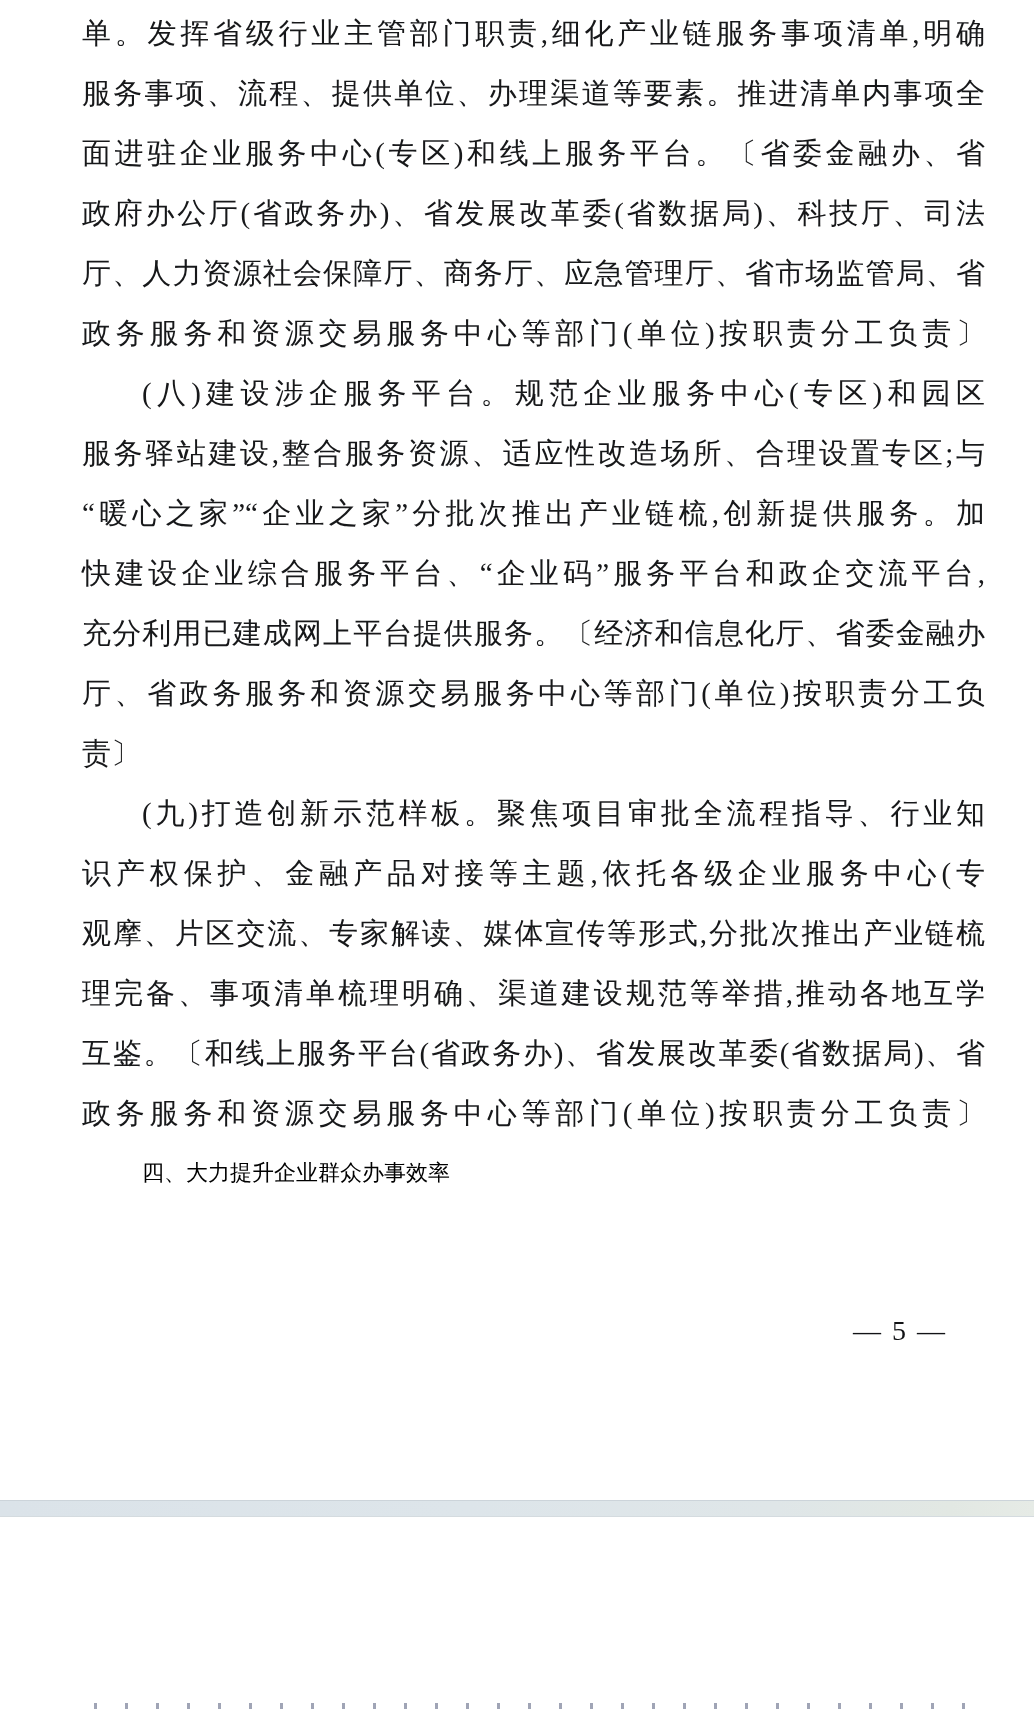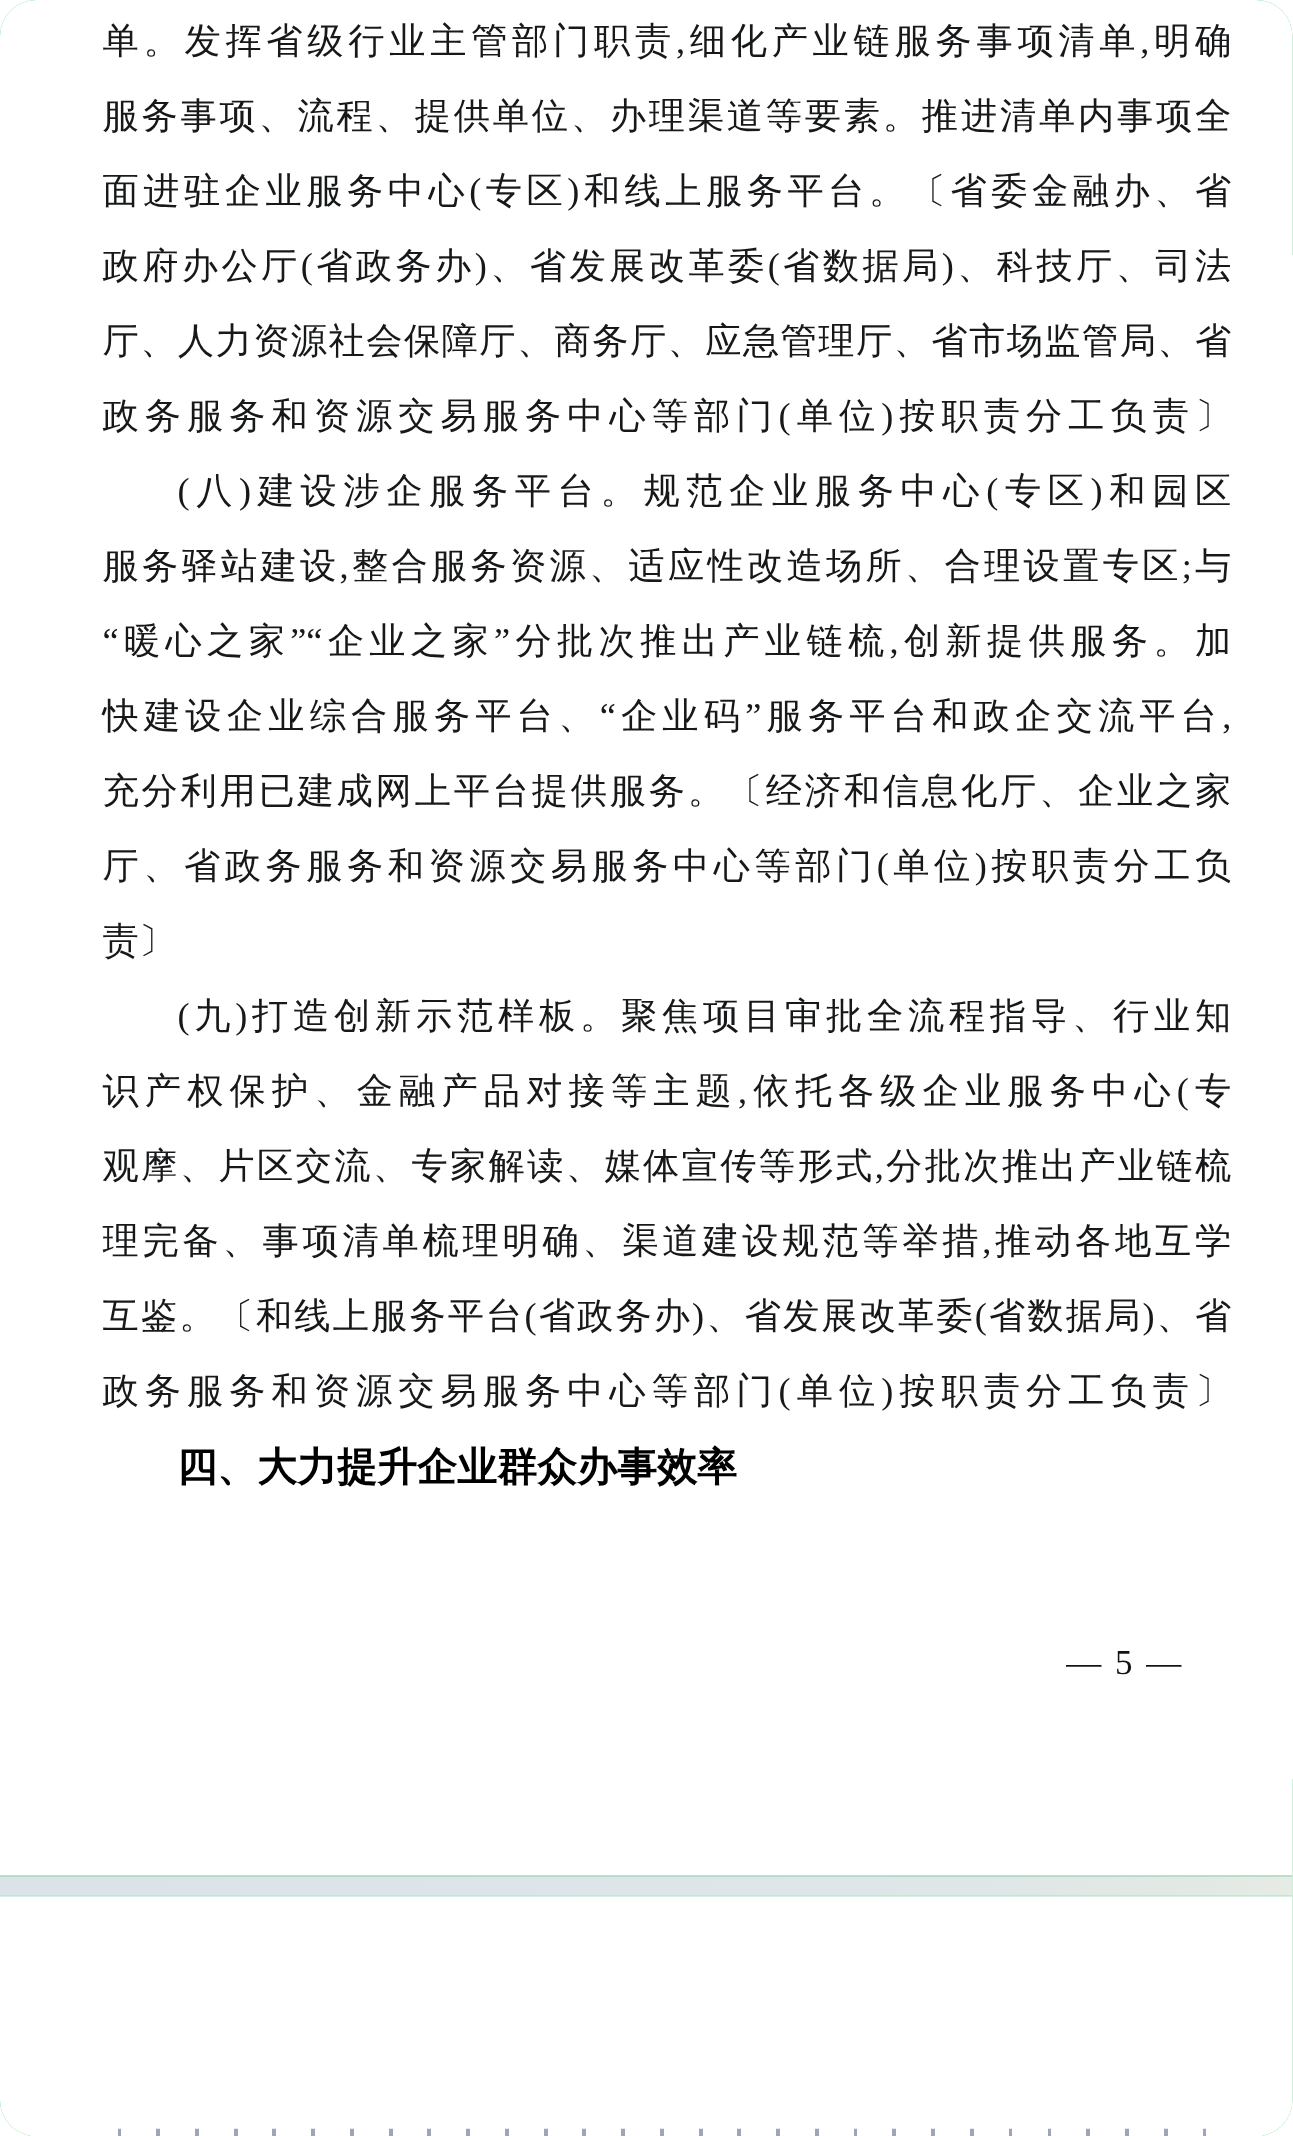--- a/index.html
+++ b/index.html
@@ -1,22 +1,21 @@
 <!DOCTYPE html>
 <html><head>
 <meta charset="utf-8">
 <style>
   html,body{margin:0;padding:0;background:#ffffff;}
   .screen{
     position:relative;
     width:1034px;height:1709px;
     overflow:hidden;
-    background:#22c55e;
+    background:#eab308;
     font-family:"Liberation Serif","DejaVu Serif",serif;
-    border-radius:29px;
   }
   .page{position:absolute;left:0;width:1034px;background:#ffffff;}
   .page-5{top:0;height:1500px;}
   .page-gap{
     position:absolute;left:0;top:1500px;width:1034px;height:17px;
     background:linear-gradient(90deg,#dbe3e9 0%,#dde5ea 45%,#dfe6e8 75%,#e2e8e3 92%,#e6ebe6 100%);
     border-top:1px solid #ccd4da;
     border-bottom:1px solid #d4dbdf;
     box-sizing:border-box;
   }
@@ -31,21 +30,21 @@
     white-space:nowrap;
     text-align:justify;text-align-last:justify;
     text-justify:inter-character;
     overflow:visible;
   }
   .line.nolast{text-align:left;text-align-last:auto;}
   .line.indent{text-indent:60px;}
   .lead{font-weight:400;}
   .line.heading{
     font-family:"Liberation Sans","DejaVu Sans",sans-serif;
-    font-weight:700;font-size:32px;color:#000;
+    font-weight:400;font-size:22px;color:#000;
     text-align:left;text-align-last:auto;
   }
   .page-number{
     position:absolute;top:1314px;right:87px;
     font-size:28px;line-height:34px;color:#121316;
     letter-spacing:2px;white-space:nowrap;
   }
   .clipped-line{
     position:absolute;left:94px;top:186px;width:880px;height:6px;
     background:repeating-linear-gradient(90deg,
@@ -64,21 +63,21 @@
         <div class="line"><span>单。发挥省级行业主管部门职责,细化产业链服务事项清单,明确</span></div>
         <div class="line"><span>服务事项、流程、提供单位、办理渠道等要素。推进清单内事项全</span></div>
         <div class="line"><span>面进驻企业服务中心(专区)和线上服务平台。〔省委金融办、省</span></div>
         <div class="line"><span>政府办公厅(省政务办)、省发展改革委(省数据局)、科技厅、司法</span></div>
         <div class="line"><span>厅、人力资源社会保障厅、商务厅、应急管理厅、省市场监管局、省</span></div>
         <div class="line"><span>政务服务和资源交易服务中心等部门(单位)按职责分工负责〕</span></div>
         <div class="line indent"><span class="lead">(八)建设涉企服务平台。</span><span>规范企业服务中心(专区)和园区</span></div>
         <div class="line"><span>服务驿站建设,整合服务资源、适应性改造场所、合理设置专区;与</span></div>
         <div class="line"><span>“暖心之家”“企业之家”分批次推出产业链梳,创新提供服务。加</span></div>
         <div class="line"><span>快建设企业综合服务平台、“企业码”服务平台和政企交流平台,</span></div>
-        <div class="line"><span>充分利用已建成网上平台提供服务。〔经济和信息化厅、企业之家</span></div>
+        <div class="line"><span>充分利用已建成网上平台提供服务。〔经济和信息化厅、省委金融办</span></div>
         <div class="line"><span>厅、省政务服务和资源交易服务中心等部门(单位)按职责分工负</span></div>
         <div class="line nolast"><span>责〕</span></div>
         <div class="line indent"><span class="lead">(九)打造创新示范样板。</span><span>聚焦项目审批全流程指导、行业知</span></div>
         <div class="line"><span>识产权保护、金融产品对接等主题,依托各级企业服务中心(专</span></div>
         <div class="line"><span>观摩、片区交流、专家解读、媒体宣传等形式,分批次推出产业链梳</span></div>
         <div class="line"><span>理完备、事项清单梳理明确、渠道建设规范等举措,推动各地互学</span></div>
         <div class="line"><span>互鉴。〔和线上服务平台(省政务办)、省发展改革委(省数据局)、省</span></div>
         <div class="line"><span>政务服务和资源交易服务中心等部门(单位)按职责分工负责〕</span></div>
         <div class="line heading indent nolast"><span>四、大力提升企业群众办事效率</span></div>
       </div>

